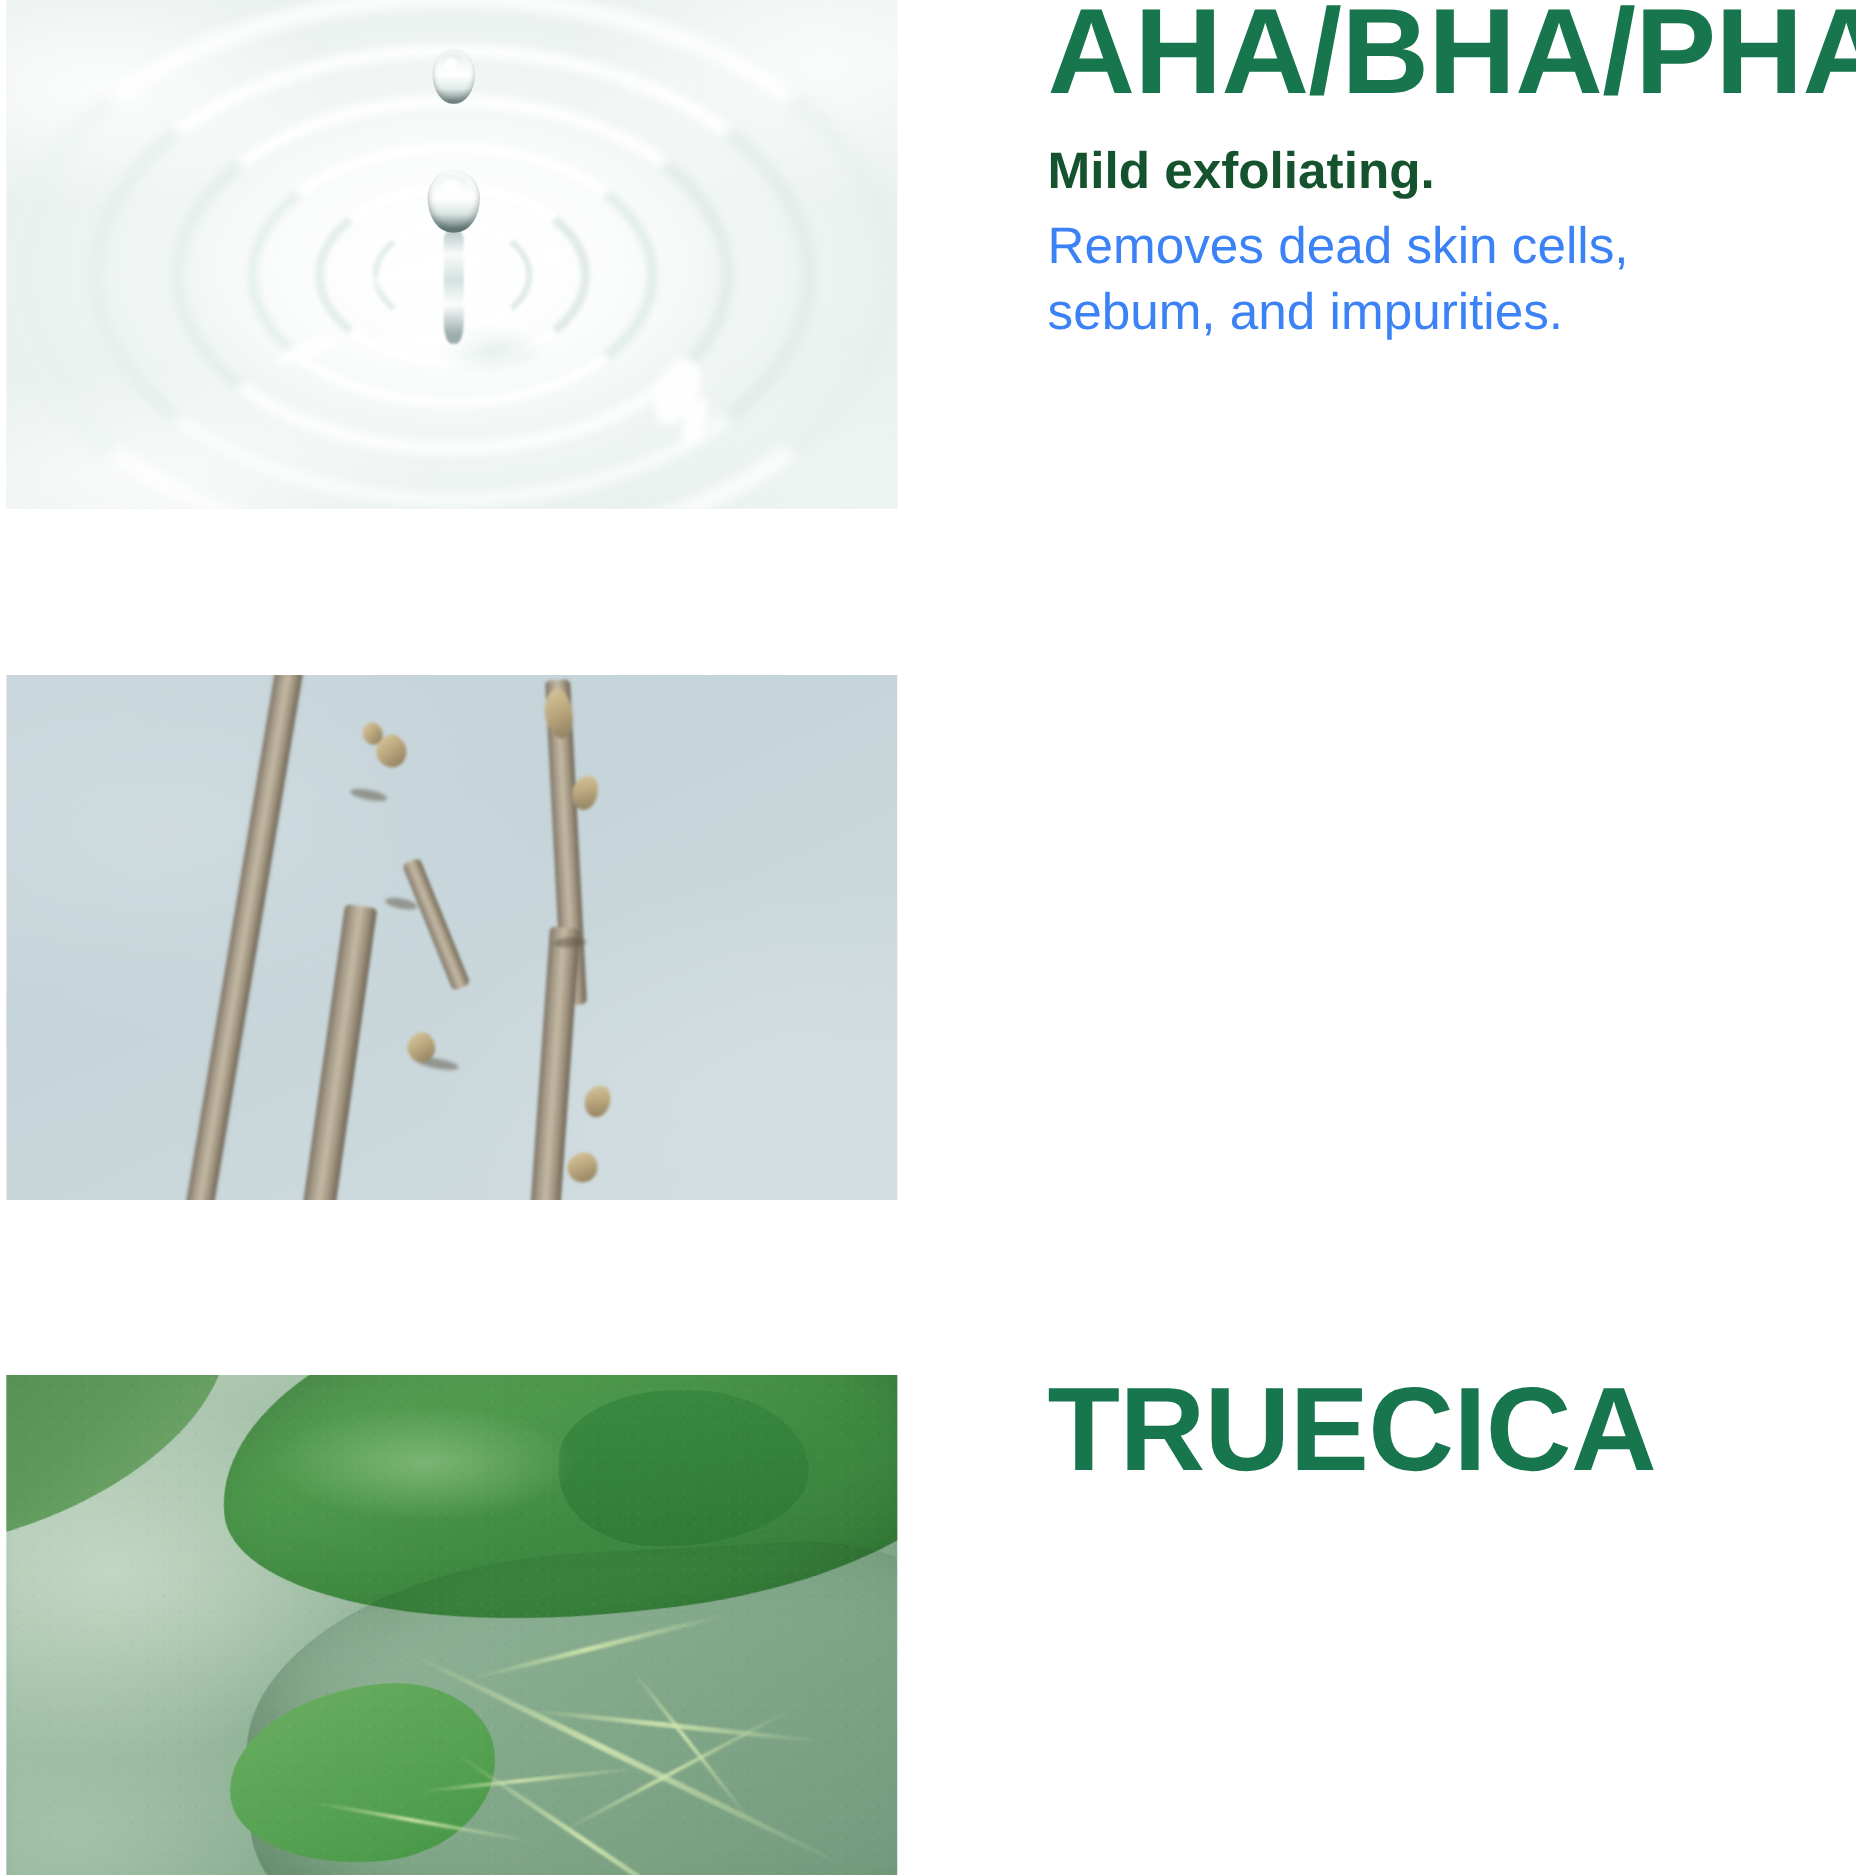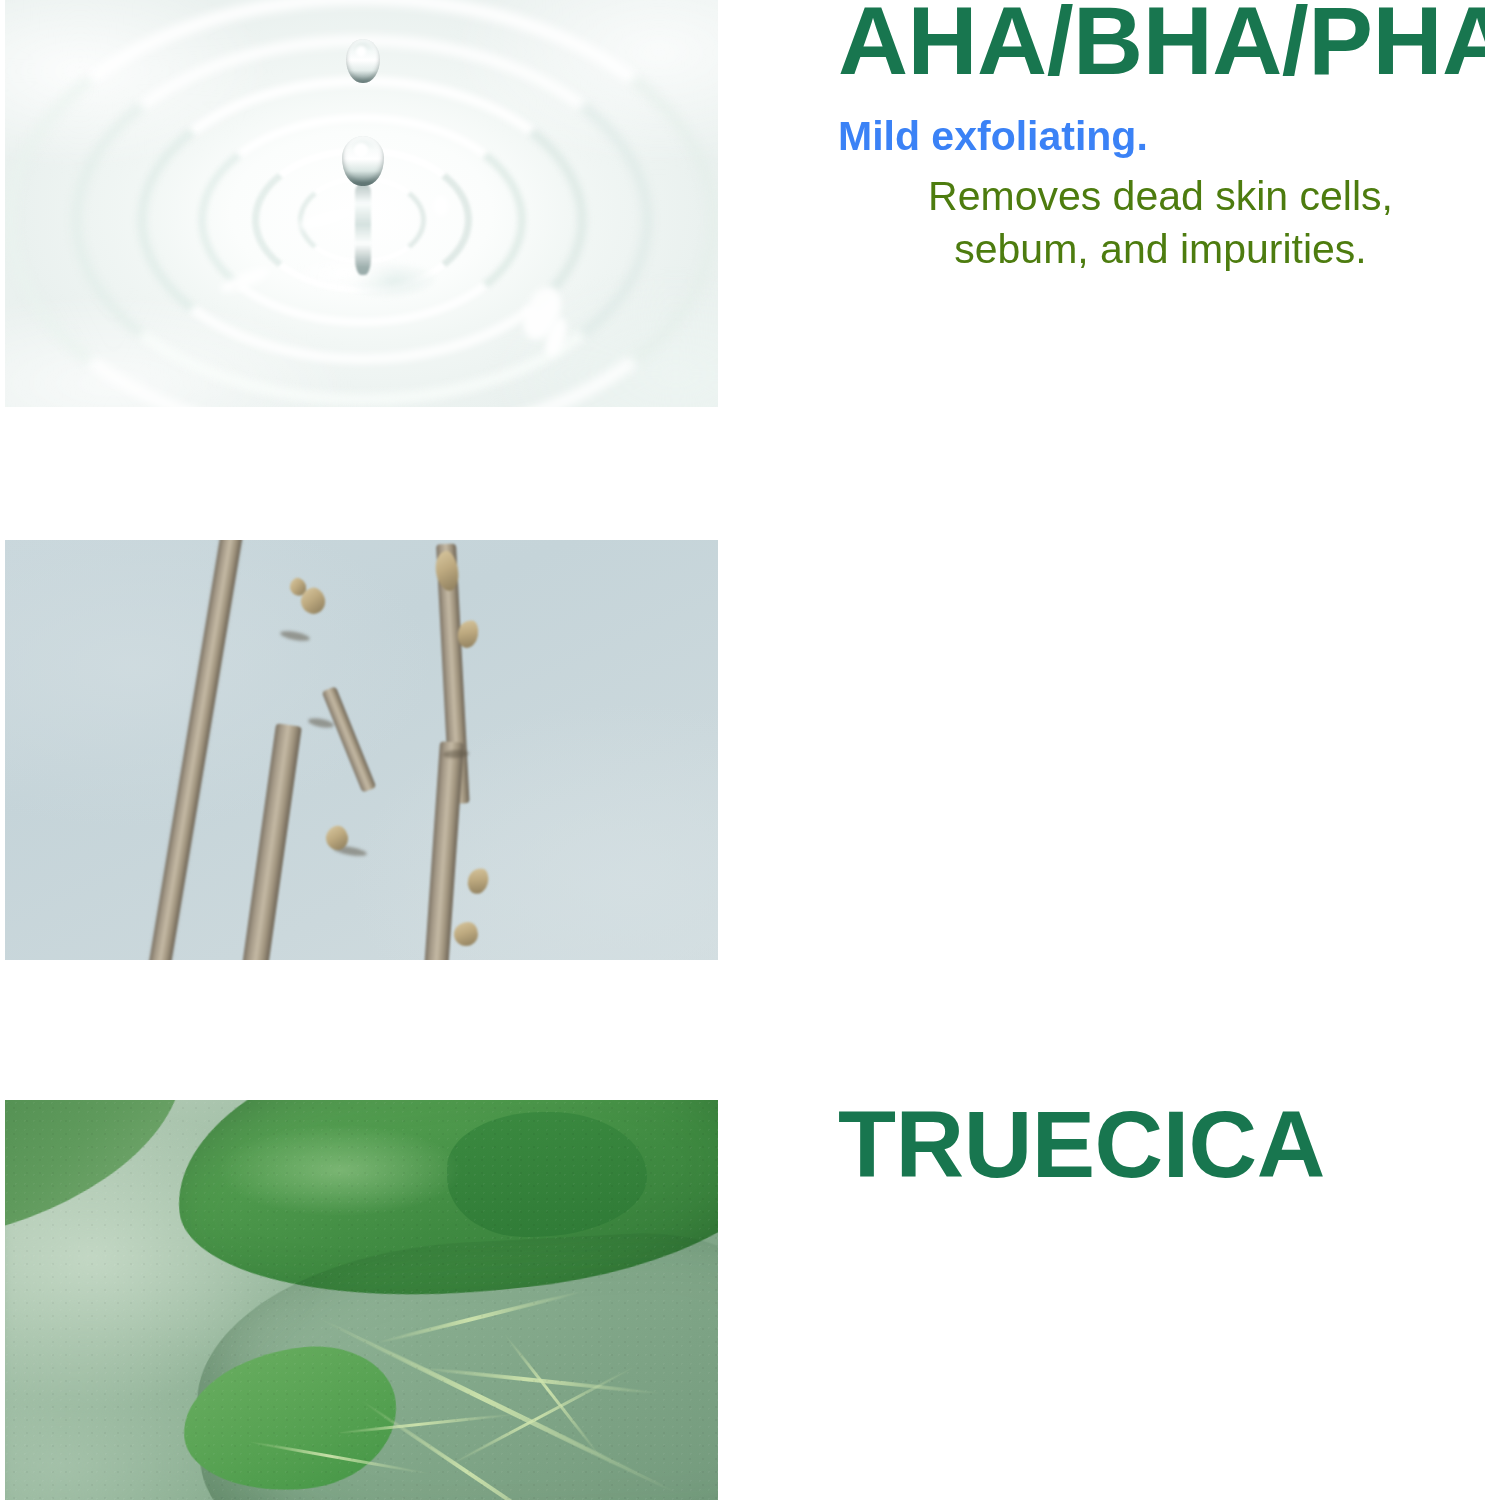--- a/index.html
+++ b/index.html
@@ -46,33 +46,32 @@
   .feature-title {
     color: #18764f;
     font-weight: bold;
     letter-spacing: -0.5px;
     line-height: 0.97;
     margin: 0;
     white-space: pre-line;
   }
 
   .feature-subtitle {
-    color: #3b82f6;
+    color: #14532d;
     font-weight: bold;
     line-height: 1.12;
     margin: 0;
   }
 
   .feature-body {
-    color: #4d7c0f;
+    color: #3b82f6;
     font-weight: normal;
     line-height: 1.30;
     margin: 0;
     white-space: pre-line;
-    text-align: center;
   }
 
   
   #block-aha { top: 0; height: 500px; }
   #block-aha .feature-media { top: 0; height: 407px; }
   #block-aha .feature-text  { top: -6px; }
   #block-aha .feature-title { font-size: 97px; }
   #block-aha .feature-subtitle { font-size: 41px; margin-top: 26px; }
   #block-aha .feature-body { font-size: 41px; margin-top: 10px; }
 

